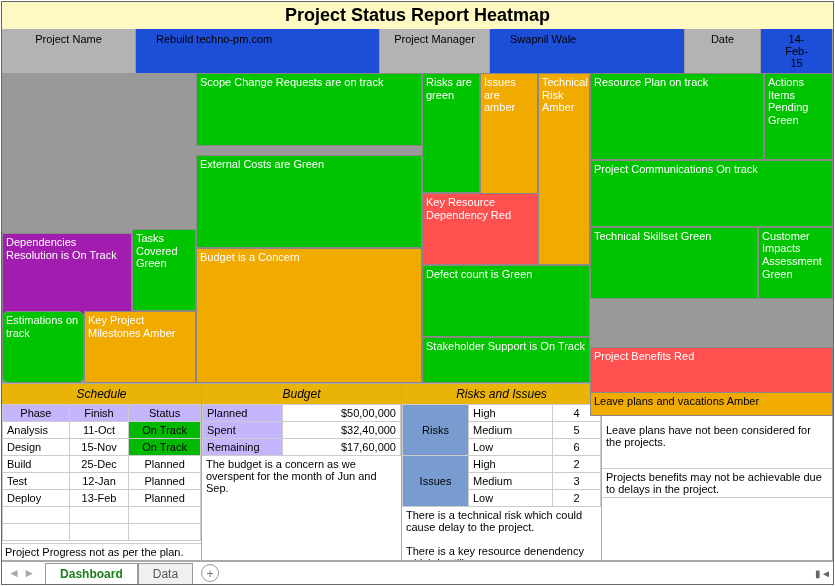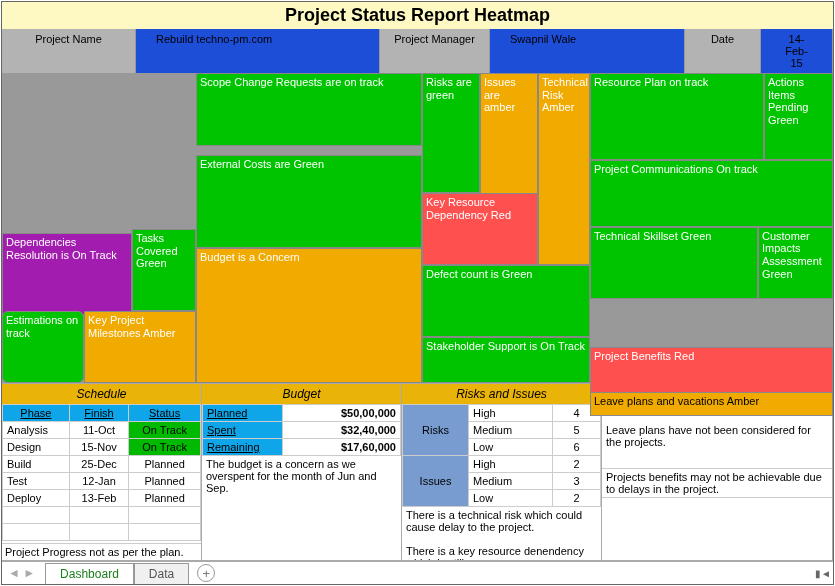--- a/index.html
+++ b/index.html
@@ -11,29 +11,29 @@
   .info-value { background: #1d4ed8; padding: 4px 20px; text-align: left; border-right: 1px solid #999; }
   .treemap { position: relative; height: 310px; background: #999; }
   .tile { position: absolute; color: #fff; font-size: 11px; padding: 2px 3px; border: 1px solid #888; line-height: 1.15; }
   .tile.ontext { color: #000; }
   .section-row { display: flex; border-top: 1px solid #aaa; }
   .section-head { background: #eab308; text-align: center; padding: 3px 0; font-size: 12px; border-right: 1px solid #aaa; font-style: italic; }
   .cols { display: flex; flex: 1; border-bottom: 1px solid #aaa; overflow: hidden; }
   .panel { border-right: 1px solid #aaa; display: flex; flex-direction: column; font-size: 11px; }
   table { border-collapse: collapse; width: 100%; font-size: 11px; }
   td, th { border: 1px solid #ccc; padding: 2px 4px; text-align: center; height: 17px; }
-  th { background: #0ea5e9; font-weight: normal; text-decoration: underline; }
+  th { background: #c4b5fd; font-weight: normal; }
   .blue-cell { background: #789ccf; color:#000; }
   .ontrack { background: #00b900; color:#000; }
   .lt { text-align: left; }
-  .rt { text-align: right; font-weight: bold; }
+  .rt { text-align: right; }
   .merge { vertical-align: middle; }
   .tabs { background: #fff; border-top: 1px solid #aaa; height: 23px; display: flex; align-items: center; padding-left: 6px; font-size: 12px; position: relative; }
   .tab { padding: 3px 14px; border: 1px solid #999; border-bottom: none; margin-right: 0; background: #f0f0f0; color:#555; }
-  .tab.active { background: #fff; color: #1a7f1a; font-weight: normal; }
+  .tab.active { background: #fff; color: #1a7f1a; font-weight: bold; }
   .plus { width:18px; height:18px; border:1px solid #999; border-radius:50%; display:flex; align-items:center; justify-content:center; margin-left:8px; color:#777; font-size:13px; }
   .scroll-right { position:absolute; right:0; top:0; bottom:0; width:20px; display:flex; align-items:center; justify-content:space-between; padding:0 2px; color:#666; }
   .scroll-right span { font-size:10px; }
 </style>
 </head>
 <body>
 
 <div class="frame">
   <div class="title">Project Status Report Heatmap</div>
 

